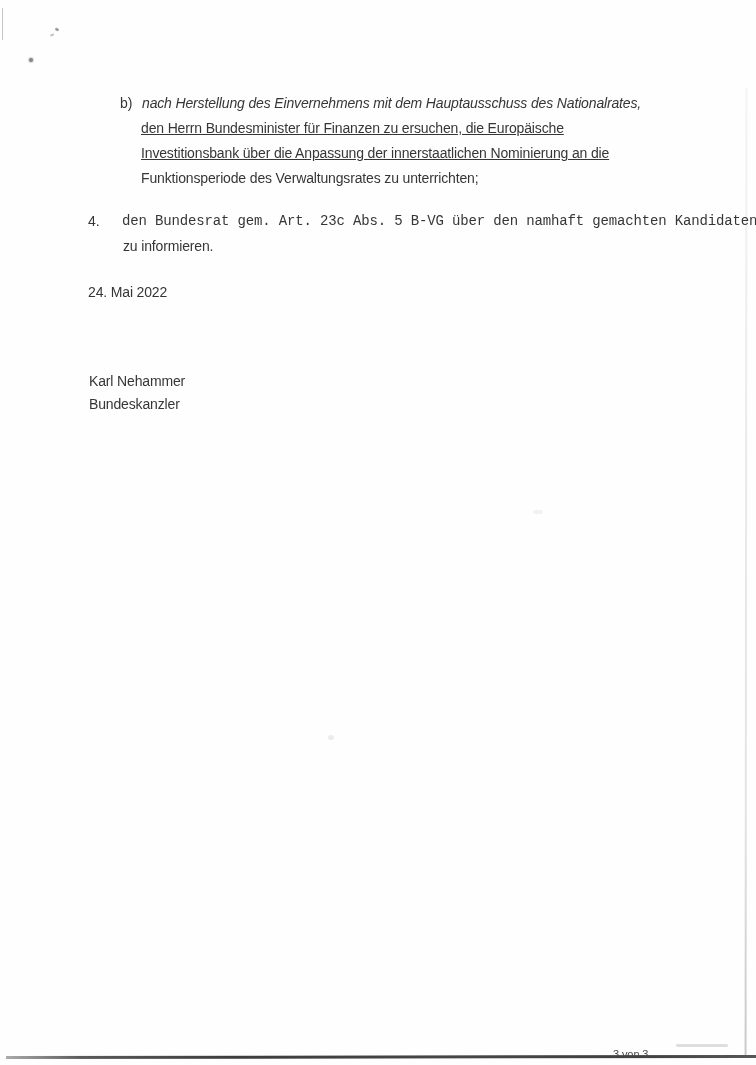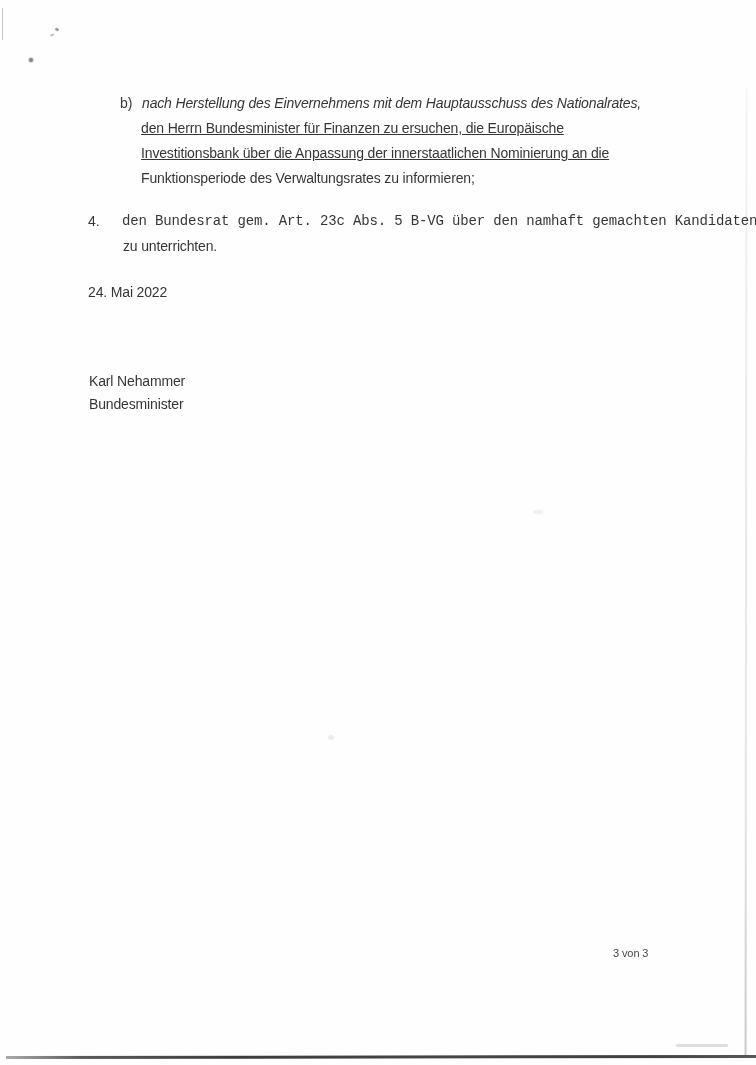--- a/index.html
+++ b/index.html
@@ -105,31 +105,31 @@
   <div class="artifact smudge-mid2"></div>
   <div class="artifact right-edge-line"></div>
   <div class="artifact bottom-smudge"></div>
   <div class="artifact bottom-scan-line"></div>
 
   <div>
     <span class="txt" style="left:120px; top:94px;">b)</span>
     <span class="txt" style="left:142px; top:94px;font-style:italic;">nach Herstellung des Einvernehmens mit dem Hauptausschuss des Nationalrates,</span>
     <span class="txt" style="left:141px; top:119px;text-decoration:underline;">den Herrn Bundesminister für Finanzen zu ersuchen, die Europäische</span>
     <span class="txt" style="left:141px; top:144px;text-decoration:underline;">Investitionsbank über die Anpassung der innerstaatlichen Nominierung an die</span>
-    <span class="txt" style="left:141px; top:169px;">Funktionsperiode des Verwaltungsrates zu informieren;</span>
+    <span class="txt" style="left:141px; top:169px;">Funktionsperiode des Verwaltungsrates zu unterrichten;</span>
   </div>
 
   <div>
     <span class="txt" style="left:88px;  top:212px;">4.</span>
     <span class="txt" style="left:122px; top:212px;font-family:Liberation Mono, monospace;">den Bundesrat gem. Art. 23c Abs. 5 B-VG über den namhaft gemachten Kandidaten</span>
-    <span class="txt" style="left:123px; top:237px;">zu unterrichten.</span>
+    <span class="txt" style="left:123px; top:237px;">zu informieren.</span>
   </div>
 
   <span class="txt" style="left:88px; top:283px;">24. Mai 2022</span>
 
   <div>
     <span class="txt" style="left:89px; top:372px;">Karl Nehammer</span>
-    <span class="txt" style="left:89px; top:395px;">Bundesminister</span>
+    <span class="txt" style="left:89px; top:395px;">Bundeskanzler</span>
   </div>
 
-  <span class="footer-txt" style="left:613px; top:947px;">3 von 3</span>
+  <span class="footer-txt" style="left:613px; top:1048px;">3 von 3</span>
 
 </div>
 
 </body></html>

